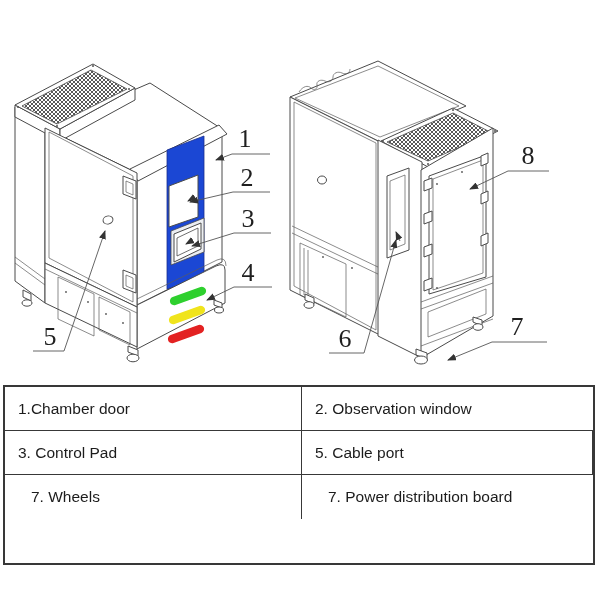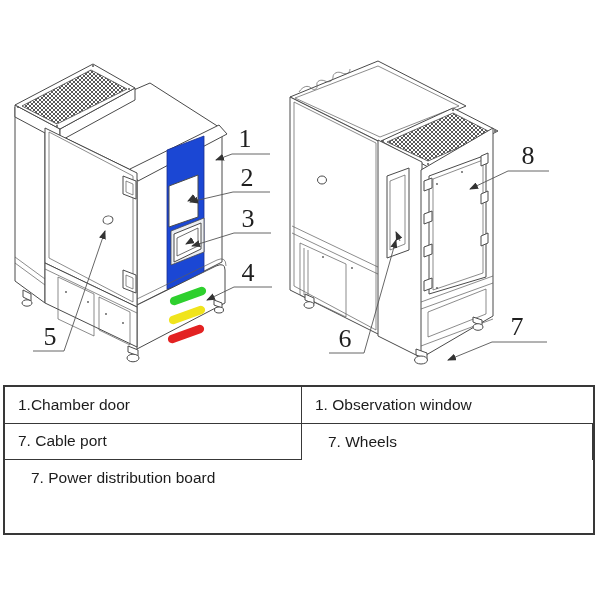--- a/index.html
+++ b/index.html
@@ -7,21 +7,21 @@
          font-family:"Liberation Sans",sans-serif;}
   #diagram-svg{position:absolute;left:0;top:0;}
   .fw{fill:#ffffff;stroke:#4a4a4a;stroke-width:1;stroke-linejoin:round;}
   .ln{fill:none;stroke:#4a4a4a;stroke-width:1;stroke-linejoin:round;}
   .th{stroke-width:0.7;stroke:#5a5a5a;}
   .st{stroke:#4a4a4a;stroke-width:0.8;stroke-linejoin:round;}
   .cl{fill:none;stroke:#555;stroke-width:0.9;}
   .dot{fill:#555;stroke:none;}
   .callout-num{position:absolute;transform:translate(-50%,-50%);
     font-family:"Liberation Serif",serif;font-size:26px;color:#1f1f1f;line-height:1;}
-  .parts-table{position:absolute;left:3px;top:385px;width:592px;height:150px;
+  .parts-table{position:absolute;left:3px;top:385px;width:592px;height:180px;
     border:2px solid #383838;display:grid;grid-template-columns:297px 1fr;
     grid-template-rows:1fr 1fr 1fr 1fr;box-sizing:border-box;}
   .parts-table .cell{border-right:1.4px solid #383838;border-bottom:1.4px solid #383838;
     display:flex;align-items:center;padding-left:13px;font-size:15.5px;color:#1c1c1c;
     box-sizing:border-box;white-space:nowrap;}
   .parts-table .cell.last-col{border-right:none;}
   .parts-table .cell.last-row{border-bottom:none;padding-left:26px;}
 </style>
 </head>
 <body>
@@ -202,19 +202,20 @@
 <div class="callout-num" style="left:247px;top:178px;">2</div>
 <div class="callout-num" style="left:248px;top:219px;">3</div>
 <div class="callout-num" style="left:248px;top:273px;">4</div>
 <div class="callout-num" style="left:50px;top:337px;">5</div>
 <div class="callout-num" style="left:345px;top:339px;">6</div>
 <div class="callout-num" style="left:517px;top:327px;">7</div>
 <div class="callout-num" style="left:528px;top:156px;">8</div>
 
 <div class="parts-table">
   <div class="cell">1.Chamber door</div>
-  <div class="cell last-col">1. Observation window</div>
-  <div class="cell">7. Cable port</div>
+  <div class="cell last-col">2. Observation window</div>
+  <div class="cell">3. Control Pad</div>
+  <div class="cell">5. Cable port</div>
   <div class="cell last-row">7. Wheels</div>
   <div class="cell last-col last-row">7. Power distribution board</div>
 </div>
 
 </div>
 
 </body></html>

